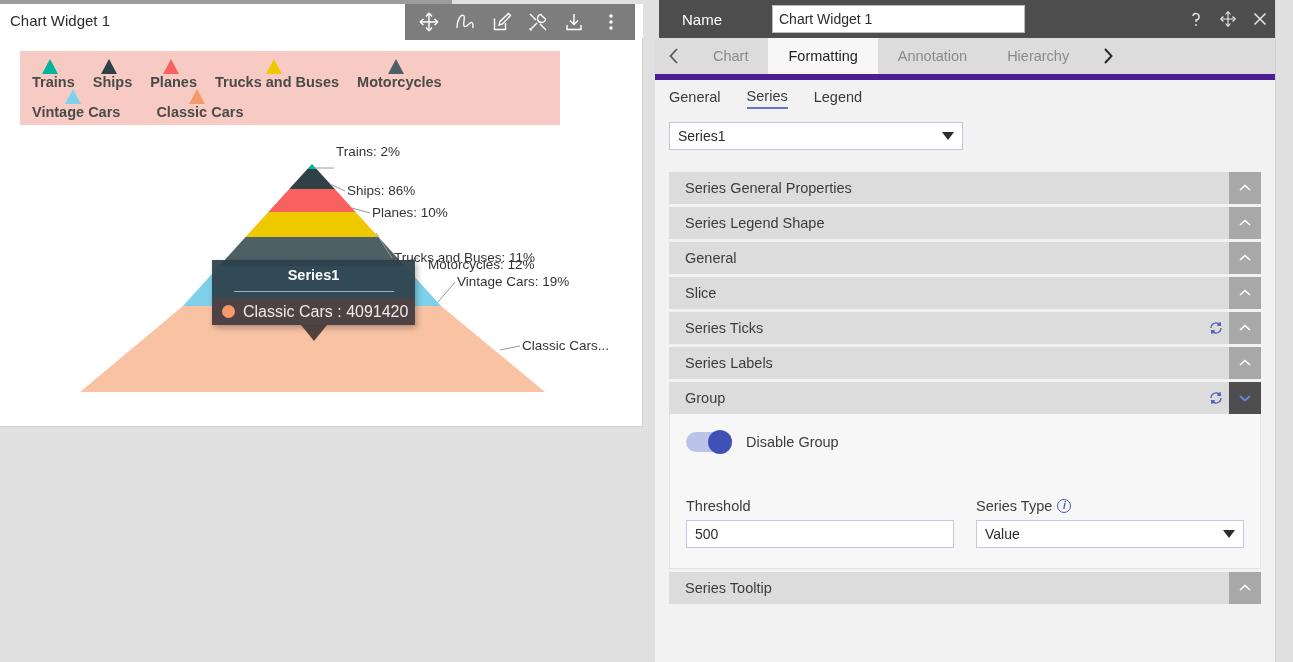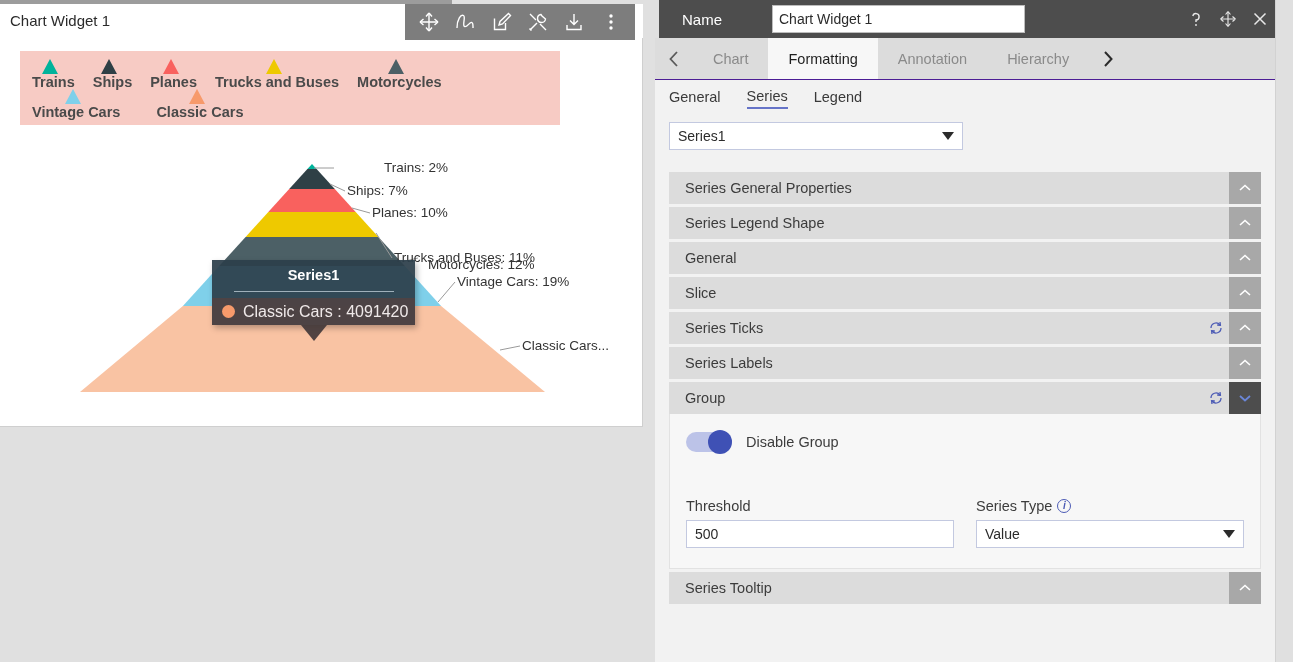--- a/index.html
+++ b/index.html
@@ -156,21 +156,21 @@
     width: 22px; height: 22px; cursor: pointer;
     display: flex; align-items: center; justify-content: center;
     color: #e8e8e8;
   }
 
   #tabbar {
     position: absolute; left: 0; top: 38px;
     width: 620px; height: 42px;
     background: #dcdcdc;
     display: flex; align-items: stretch;
-    border-bottom: 1px solid #4c1d95;
+    border-bottom: 6px solid #4c1d95;
   }
   .tab-arrow {
     width: 38px; display: flex; align-items: center; justify-content: center;
     cursor: pointer; color: #5a5a5a;
   }
   .tab {
     display: flex; align-items: center; justify-content: center;
     padding: 0 20px; font-size: 14.5px; color: #8a8a8a;
     cursor: pointer; white-space: nowrap;
   }
@@ -394,22 +394,22 @@
             <path d="M314 34 L334 34"></path>
             <path d="M330 50 L345 57"></path>
             <path d="M352 74 L370 79"></path>
             <path d="M376 99 L392 124"></path>
             <path d="M402 128 L418 124"></path>
             <path d="M438 168 L455 148"></path>
             <path d="M500 216 L520 212"></path>
           </g>
         </svg>
 
-        <div class="slice-label" style="left:336px; top:26px;margin-left:48px;">Trains: 2%</div>
-        <div class="slice-label" style="left:347px; top:49px;">Ships: 7%</div>
+        <div class="slice-label" style="left:336px; top:10px;">Trains: 2%</div>
+        <div class="slice-label" style="left:347px; top:49px;">Ships: 86%</div>
         <div class="slice-label" style="left:372px; top:71px;">Planes: 10%</div>
         <div class="slice-label" style="left:394px; top:116px;">Trucks and Buses: 11%</div>
         <div class="slice-label" style="left:420px; top:123px;margin-left:8px;">Motorcycles: 12%</div>
         <div class="slice-label" style="left:457px; top:140px;">Vintage Cars: 19%</div>
         <div class="slice-label" style="left:522px; top:204px;">Classic Cars...</div>
 
         <div id="chart-tooltip" style="left:212px; top:126px;">
           <div id="tooltip-title">Series1</div>
           <div id="tooltip-divider"></div>
           <div id="tooltip-body">

